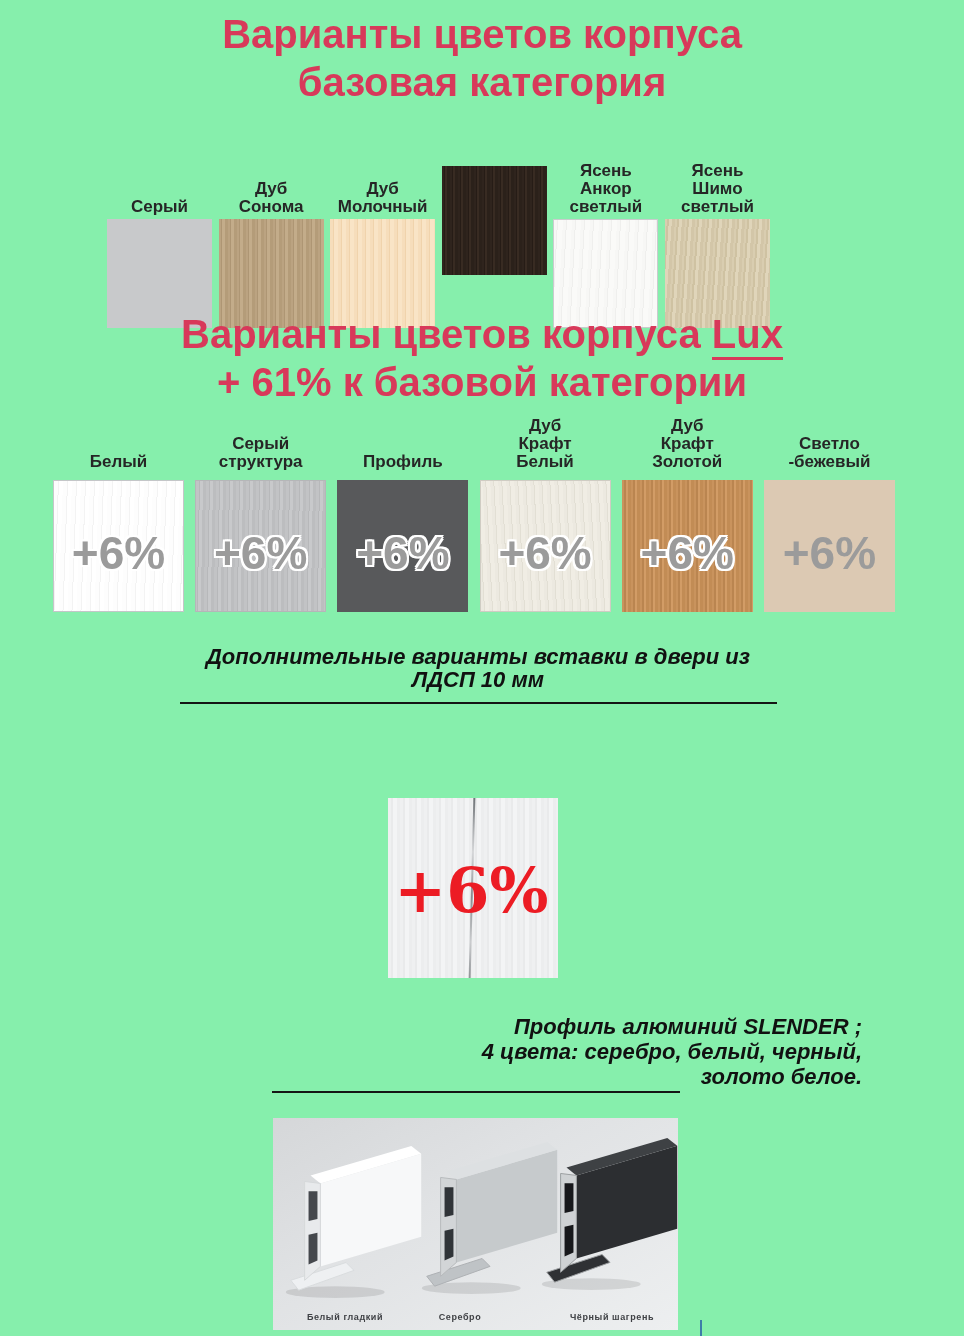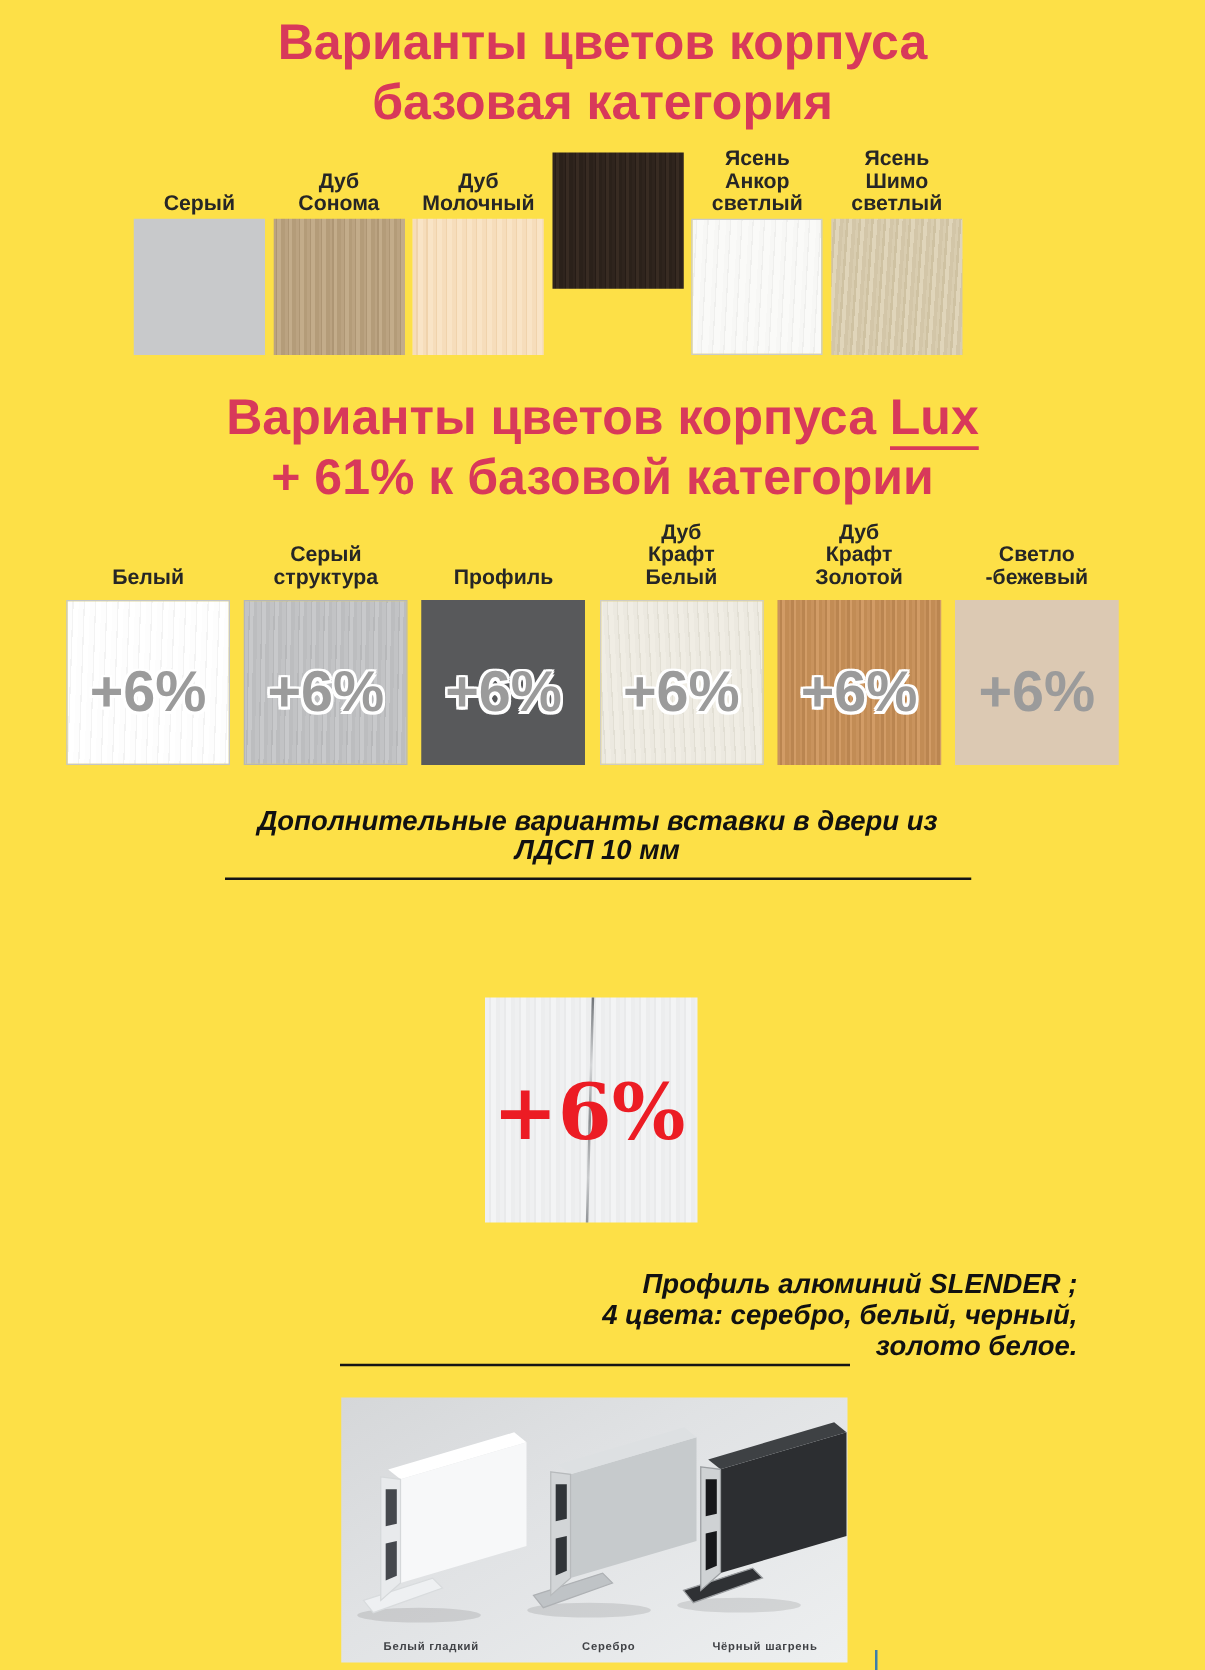--- a/index.html
+++ b/index.html
@@ -1,32 +1,32 @@
 <!DOCTYPE html>
 <html><head>
 <meta charset="utf-8">
 <style>
   html,body{margin:0;padding:0;background:#ffffff;}
-  .page{position:relative;width:964px;height:1336px;background:#fde047;overflow:hidden;
+  .page{position:relative;width:964px;height:1336px;background:#86efac;overflow:hidden;
         font-family:"Liberation Sans",sans-serif;}
   .pre{white-space:pre-line;}
 
   
   .red-title{position:absolute;left:0;width:964px;text-align:center;
              font-weight:700;font-size:40px;line-height:48px;color:#d8395a;}
   .t1{top:10px;}
   .t2{top:310px;}
   .u-lux{border-bottom:3px solid #d8395a;padding-bottom:1px;}
 
   
   .row{position:absolute;display:flex;justify-content:space-between;}
   .row1{left:107px;top:122px;width:663px;}
   .row2{left:53px;top:424px;width:842px;}
   .cell{display:flex;flex-direction:column;}
-  .row1 .cell{width:105px;}
+  .row1 .cell{width:105px;margin-top:44px;}
   .row2 .cell{width:131px;}
   .cell-label{display:flex;align-items:flex-end;justify-content:center;text-align:center;
               font-weight:700;font-size:17px;line-height:18px;color:#262626;white-space:pre-line;}
   .row1 .cell-label{height:50px;margin-bottom:3px;}
   .row2 .cell-label{height:47px;margin-bottom:9px;}
   .sw{position:relative;box-sizing:border-box;}
   .row1 .sw{height:109px;}
   .row2 .sw{height:132px;}
 
   
@@ -76,21 +76,21 @@
   
   .photo{position:absolute;left:273px;top:1118px;width:405px;height:212px;
          background:linear-gradient(150deg,#d5d7d9 0%,#e0e2e4 40%,#edeff0 100%);}
   .prof{position:absolute;width:152px;height:168px;}
   .prof-1{left:6px;top:18px;}
   .prof-2{left:142px;top:14px;}
   .prof-3{left:262px;top:10px;}
   .photo-label{position:absolute;top:194px;text-align:center;font-weight:700;font-size:9px;
                letter-spacing:.6px;color:#3f4145;}
   .plabel-1{left:10px;width:124px;}
-  .plabel-2{left:164px;width:100px;}
+  .plabel-2{left:137px;width:100px;}
   .plabel-3{left:274px;width:130px;}
 
   .p-shadow{fill:rgba(0,0,0,.10);}
   .prof-white .p-face{fill:#f7f8f9;} .prof-white .p-top{fill:#ffffff;}
   .prof-white .p-end{fill:#e8eaec;stroke:#d5d8da;stroke-width:1;}
   .prof-white .p-hole{fill:#45484d;} .prof-white .p-foot{fill:#eef0f2;stroke:#d8dbdd;stroke-width:1;}
   .prof-silver .p-face{fill:#c6cacc;} .prof-silver .p-top{fill:#dde0e2;}
   .prof-silver .p-end{fill:#d2d5d7;stroke:#b7babc;stroke-width:1;}
   .prof-silver .p-hole{fill:#303438;} .prof-silver .p-foot{fill:#bfc3c6;stroke:#aeb1b4;stroke-width:1;}
   .prof-black .p-face{fill:#2c2e31;} .prof-black .p-top{fill:#3e4144;}

